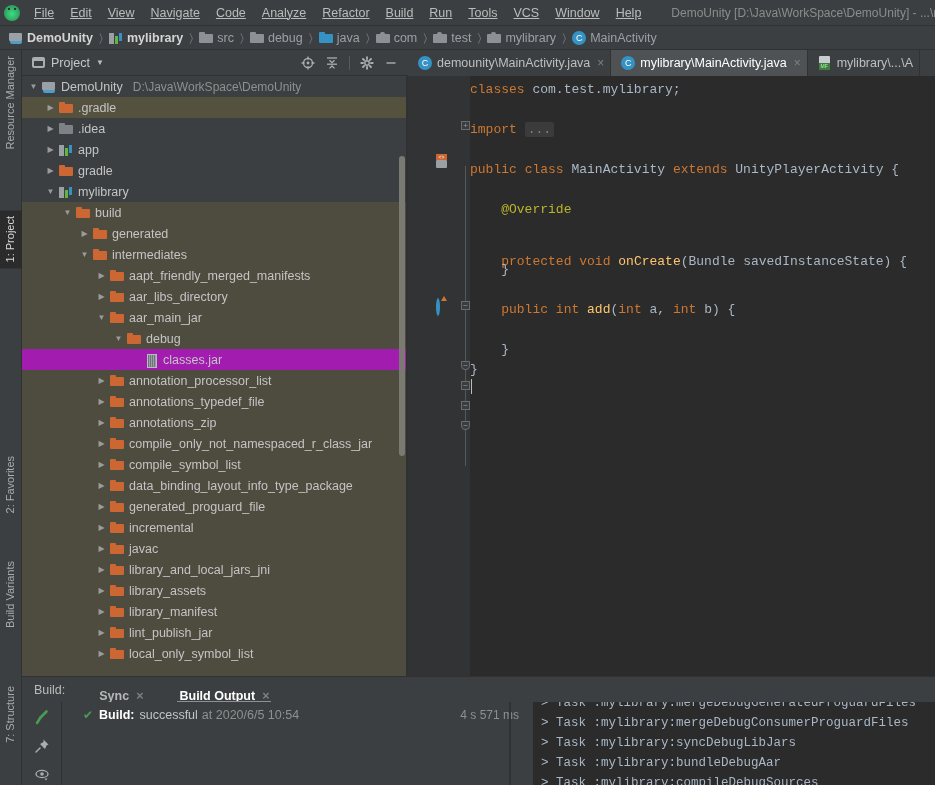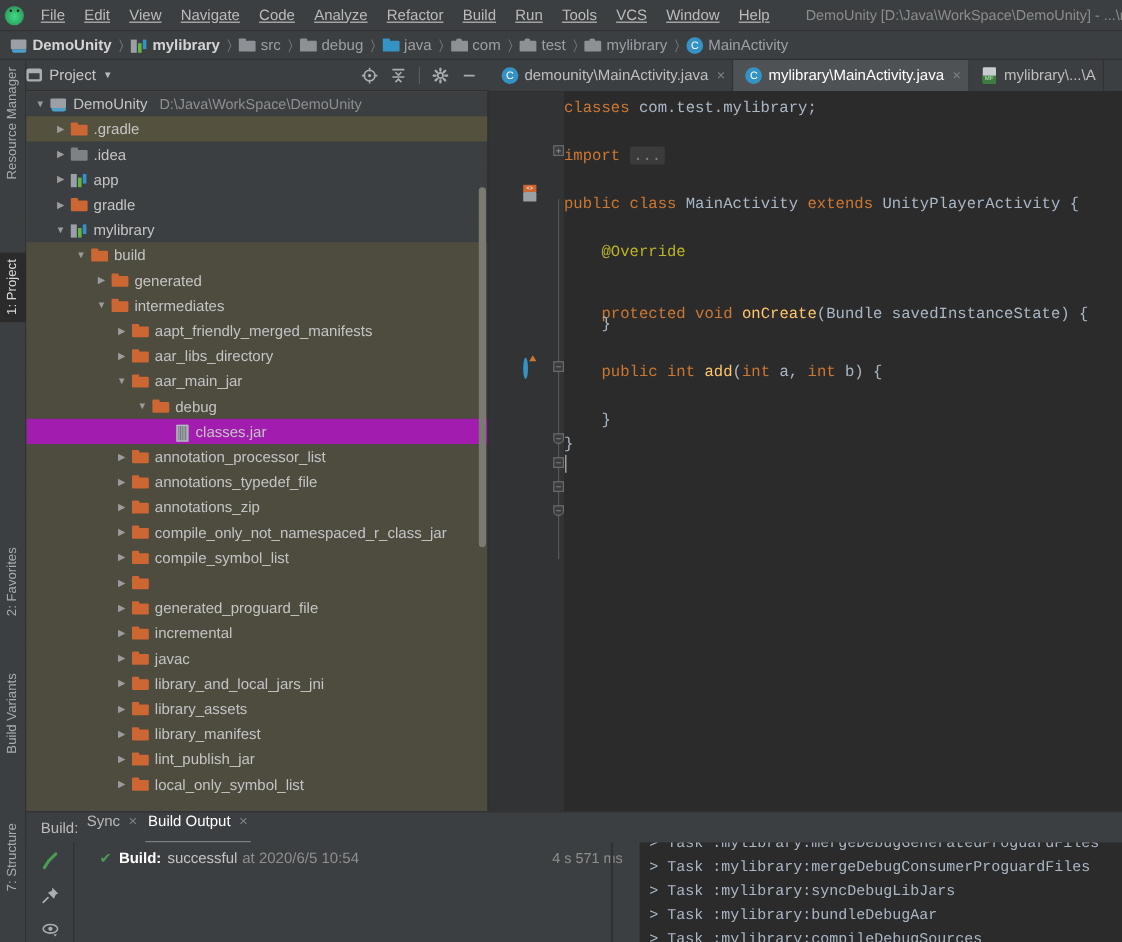--- a/index.html
+++ b/index.html
@@ -136,21 +136,21 @@
     padding: 6px 4px; cursor: default; white-space: nowrap;
   }
   .vtab.active { background: #2b2b2b; color: #d8d8d8; }
 
   
   .toolwin-head {
     position: absolute; top: 50px; left: 22px; width: 386px; height: 26px;
     background: #3c3f41; display: flex; align-items: center;
     border-bottom: 1px solid #2f3132;
   }
-  .tw-title { display: flex; align-items: center; margin-left: 0; cursor: default; }
+  .tw-title { display: flex; align-items: center; margin-left: 10px; cursor: default; }
   .tw-sq {
     width: 13px; height: 11px; border: 2px solid #a9aeb2; border-radius: 2px;
     border-top-width: 4px; flex: none;
   }
   .tw-label { margin-left: 6px; font-size: 12.5px; color: #c7c7c7; }
   .tw-caret { margin-left: 6px; font-size: 8px; color: #bbb; }
   .tw-actions { margin-left: auto; display: flex; align-items: center; gap: 2px; padding-right: 6px; }
   .tw-btn {
     width: 22px; height: 22px; display: flex; align-items: center; justify-content: center;
     cursor: default; border-radius: 2px;
@@ -282,23 +282,24 @@
   }
 
   
   .build-head {
     position: absolute; top: 676px; left: 22px; width: 913px; height: 26px;
     background: #3c3f41; display: flex; align-items: center;
     border-top: 1px solid #2f3132;
   }
   .bh-label { margin-left: 12px; color: #bbbbbb; font-size: 12.5px; }
   .bh-tab {
-    display: flex; align-items: flex-start; height: 26px; margin-left: 5px;
+    display: flex; align-items: flex-end; height: 26px; margin-left: 32px;
     padding: 0 2px; cursor: default; position: relative; color: #b8b8b8;
     font-size: 12.5px;
+    font-weight: bold;
   }
   .bh-tab.active { color: #ffffff; }
   .bh-tab.active::after {
     content: ""; position: absolute; left: 0; right: 0; bottom: 0;
     height: 2px; background: #8b9196;
   }
   .bh-tab .tclose { margin-left: 7px; color: #7d8185; }
   .build-body {
     position: absolute; top: 702px; left: 22px; width: 913px; height: 83px;
     background: #3c3f41;
@@ -560,20 +561,21 @@
         <span class="tlabel">compile_only_not_namespaced_r_class_jar</span>
       </div>
       <div class="trow tinted" style="padding-left: 74px;">
         <span class="tw-arrow">▶</span>
         <span class="ico ico-folder ico-folder-orange"></span>
         <span class="tlabel">compile_symbol_list</span>
       </div>
       <div class="trow tinted" style="padding-left: 74px;">
         <span class="tw-arrow">▶</span>
         <span class="ico ico-folder ico-folder-orange"></span>
+        <span class="tlabel">data_binding_layout_info_type_package</span>
       </div>
       <div class="trow tinted" style="padding-left: 74px;">
         <span class="tw-arrow">▶</span>
         <span class="ico ico-folder ico-folder-orange"></span>
         <span class="tlabel">generated_proguard_file</span>
       </div>
       <div class="trow tinted" style="padding-left: 74px;">
         <span class="tw-arrow">▶</span>
         <span class="ico ico-folder ico-folder-orange"></span>
         <span class="tlabel">incremental</span>

